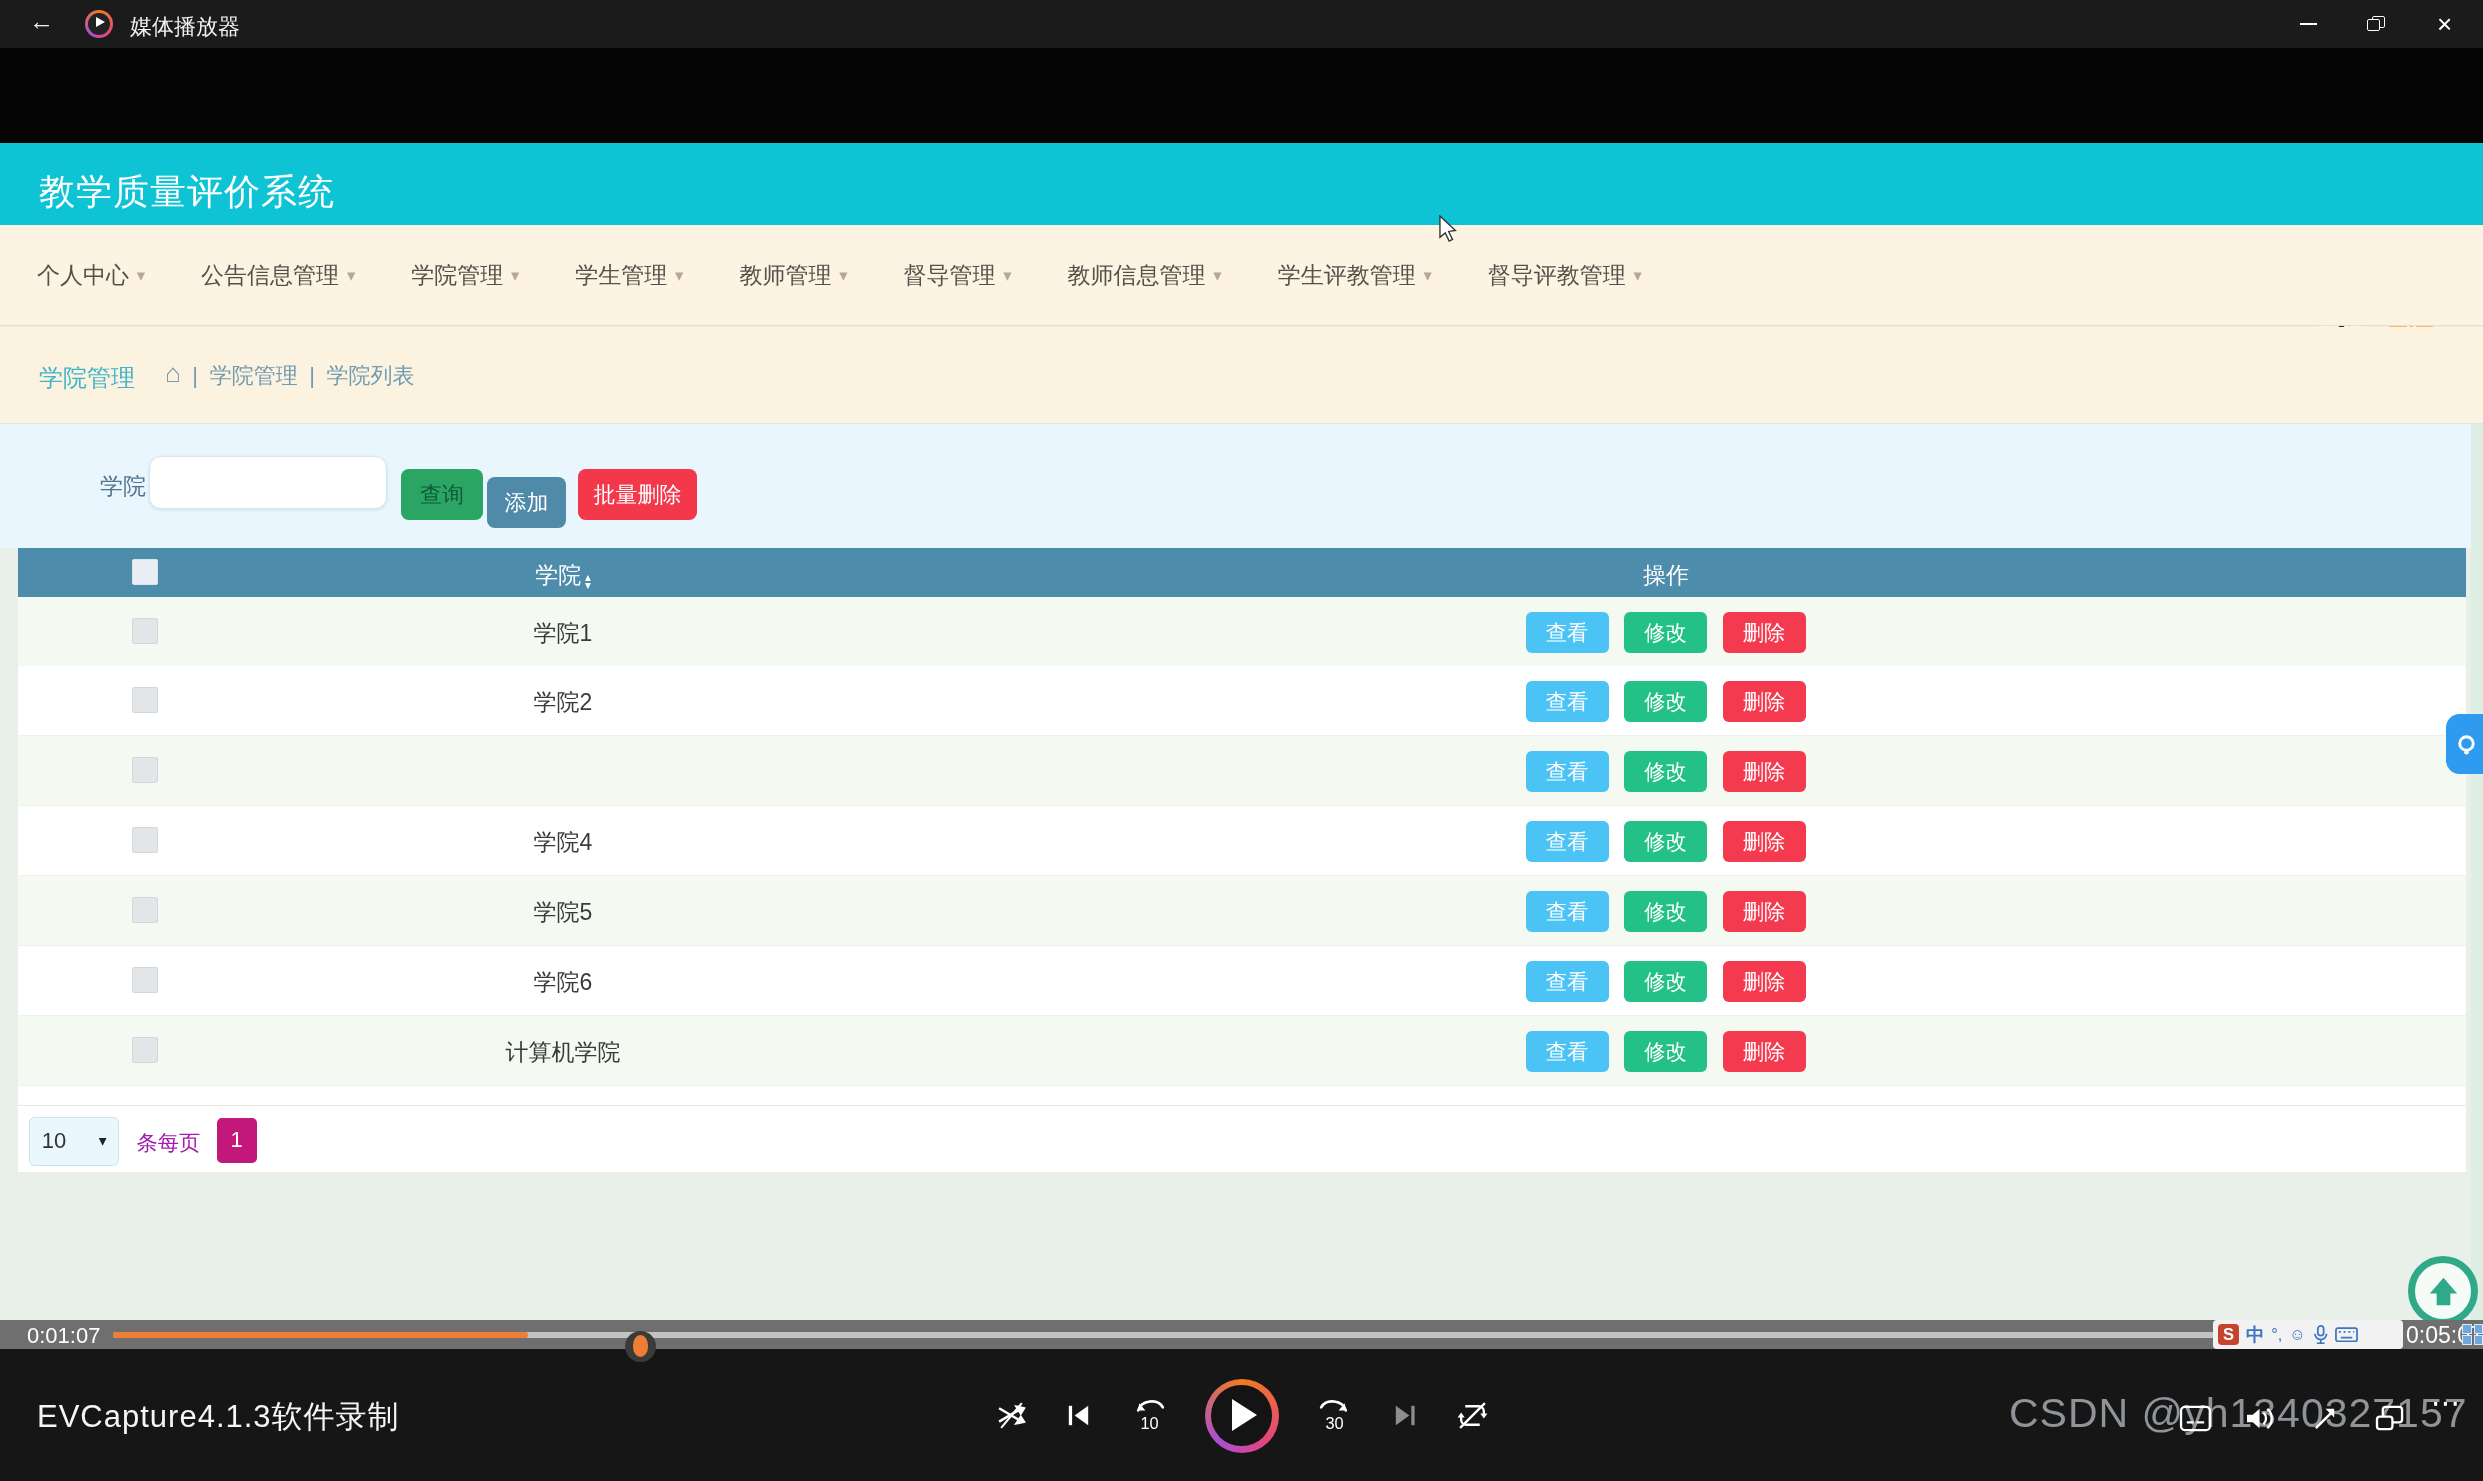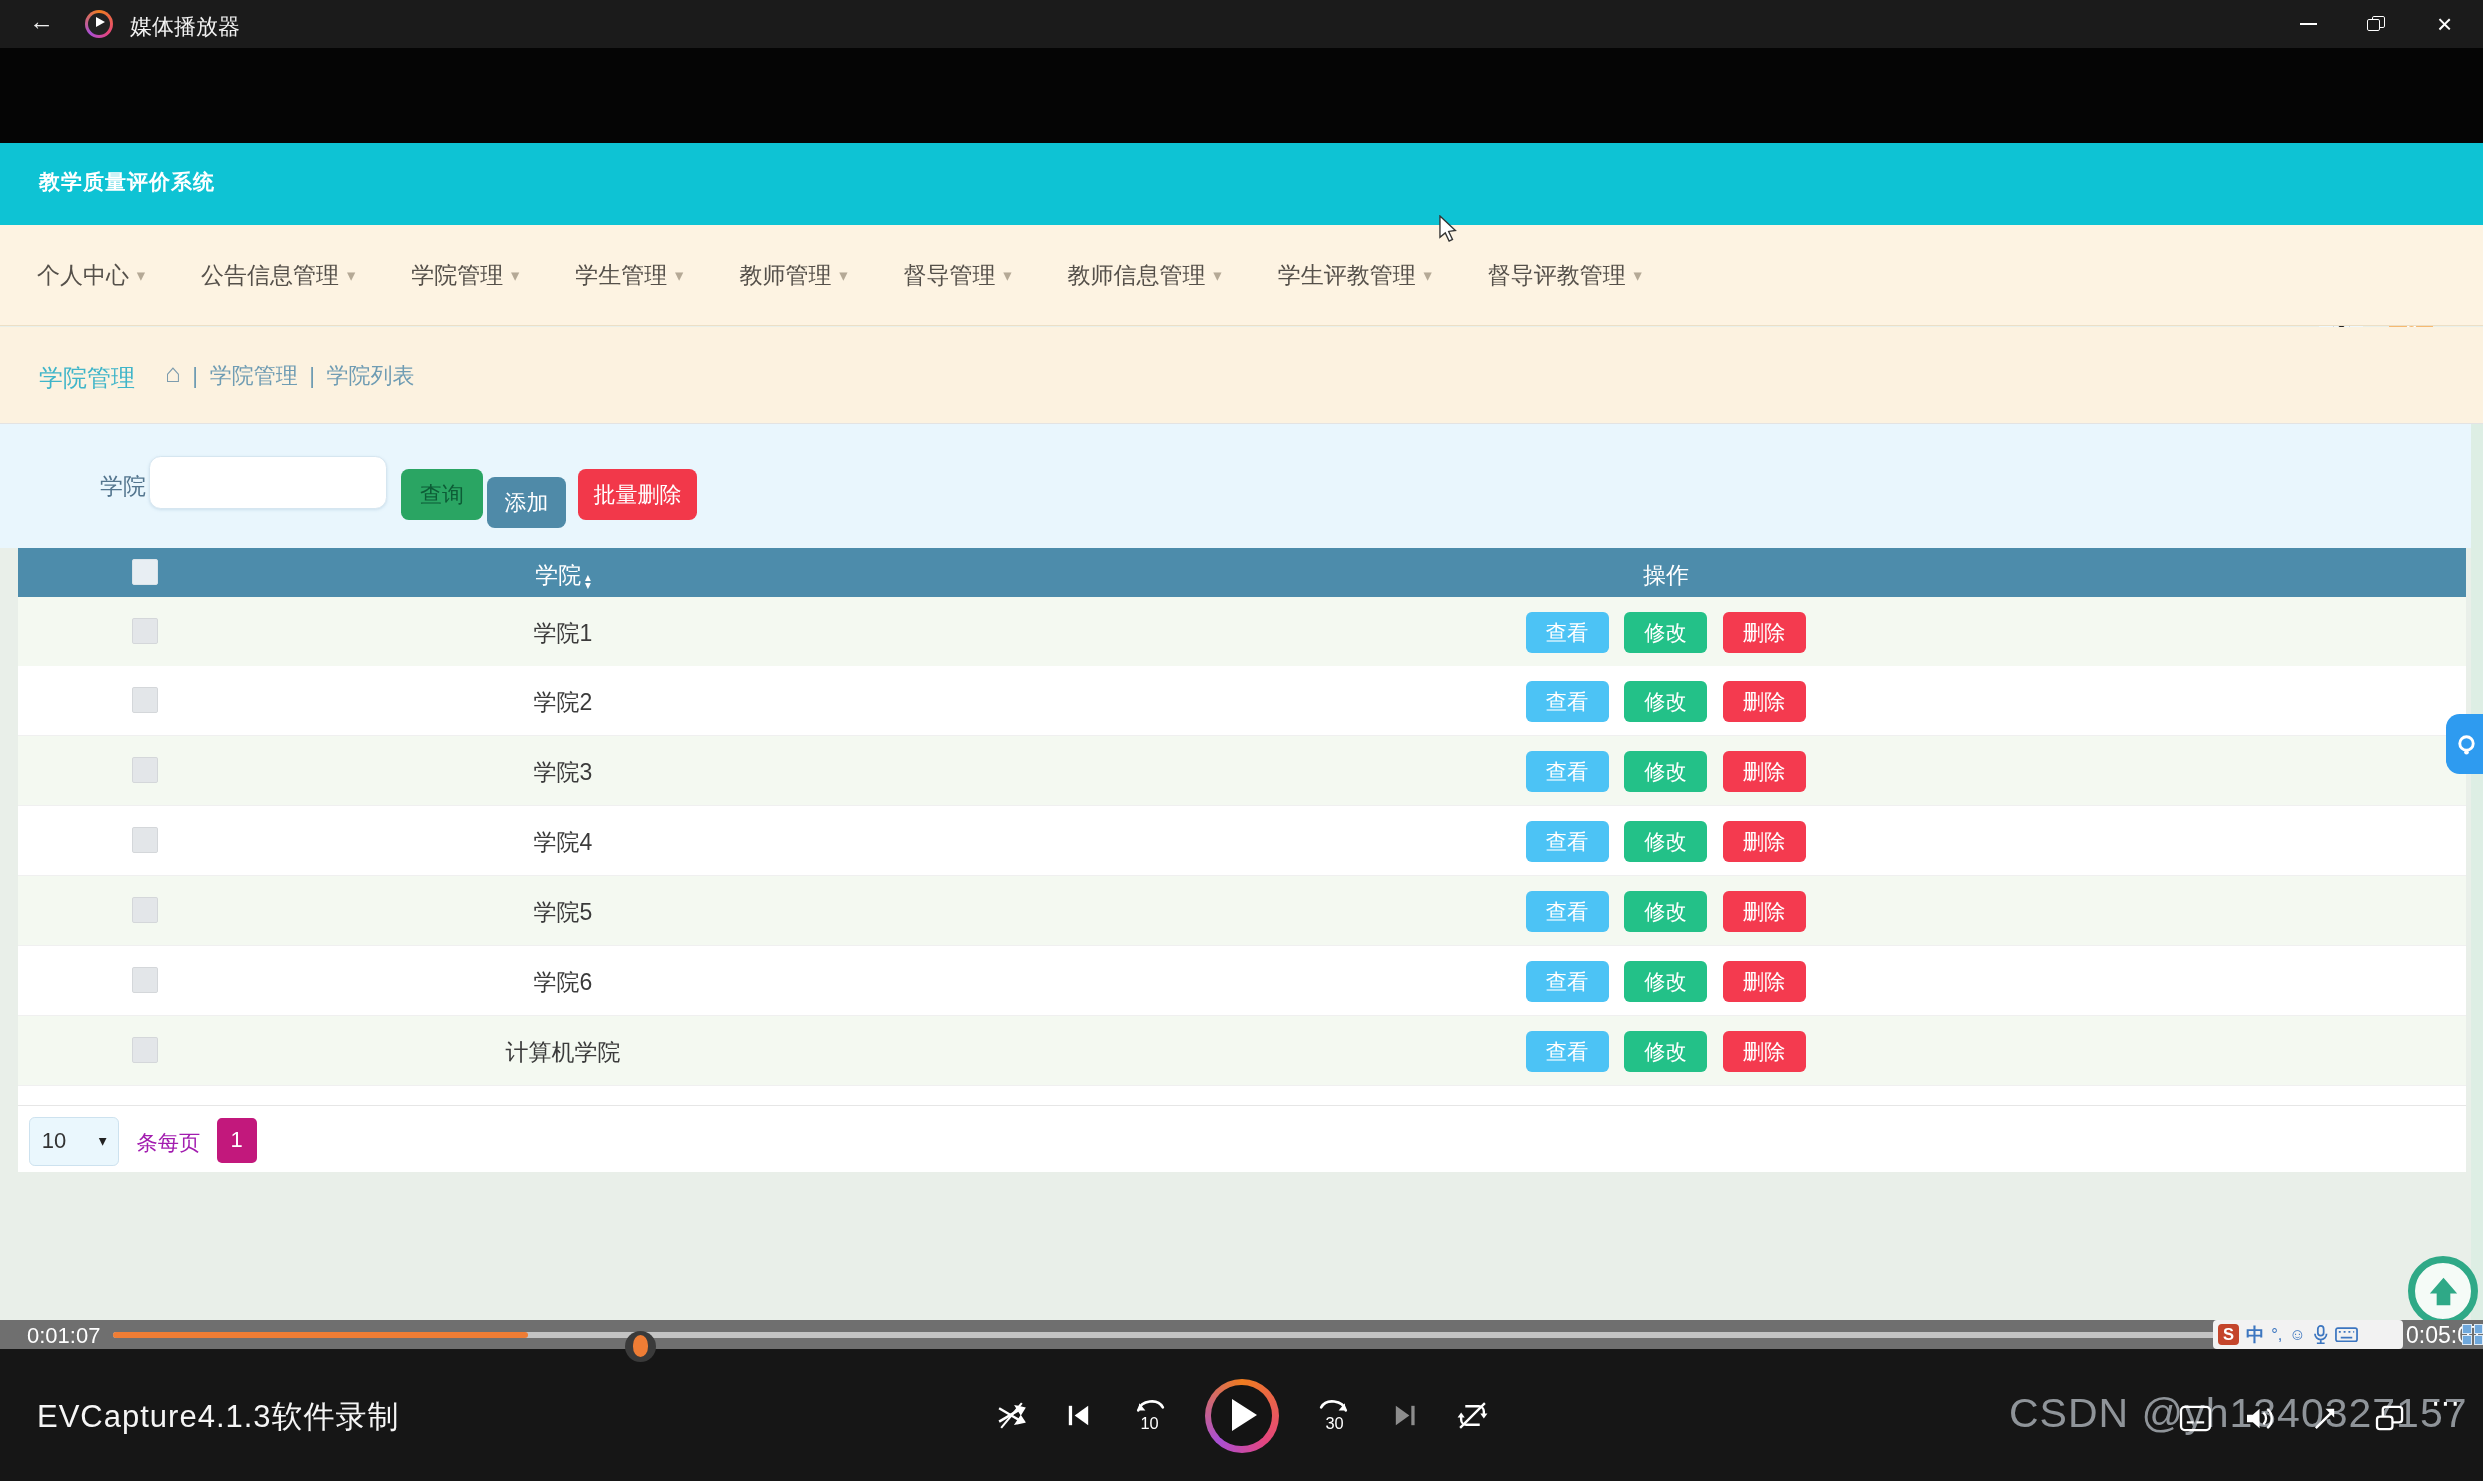--- a/index.html
+++ b/index.html
@@ -19,21 +19,21 @@
   .win-btn { position:absolute; top:0; width:45px; height:48px; display:flex; align-items:center; justify-content:center; color:#fff; }
   .btn-min { left:2286px; } .btn-restore { left:2354px; } .btn-close { left:2422px; font-size:26px; font-weight:300; }
   .dash { width:16.5px; height:1.9px; background:#fff; }
   .sq-back { width:12.6px; height:12.6px; border:1.9px solid #fff; border-radius:1.9px; position:relative; top:-1.9px; left:1.9px; }
   .sq-front { width:12.6px; height:12.6px; border:1.9px solid #fff; border-radius:1.9px; background:#1b1b1b; position:absolute; left:-5.8px; top:1.9px; }
 
   
   .letterbox { position:absolute; left:0; top:48px; width:2483px; height:95px; background:#050505; }
 
   .site-header { position:absolute; left:0; top:143px; width:2483px; height:82px; background:#0ec3d4; }
-  .site-title { position:absolute; left:39px; top:25px; font-size:21px; color:#fff; letter-spacing:1px;font-weight:bold; }
+  .site-title { position:absolute; left:39px; top:25px; font-size:36px; color:#fff; letter-spacing:1px; }
   .hdr-circle { position:absolute; top:162px; width:44px; height:44px; border-radius:50%; display:flex; align-items:center; justify-content:center; }
   .circ-expand { left:2319px; background:#eef8fd; }
   .circ-user { left:2389px; background:#f5b971; }
 
   .navbar { position:absolute; left:0; top:225px; width:2483px; height:101px; background:#fdf3e2; border-bottom:1px solid #ecdfc6;
             display:flex; align-items:center; padding-left:37px; gap:56px; }
   .nav-item { font-size:23px; color:#55504a; display:flex; align-items:center; gap:7.8px; cursor:pointer; }
   .nav-caret { font-size:16.5px; color:#b5a996; }
 
   .breadcrumb-bar { position:absolute; left:0; top:327px; width:2483px; height:97px; background:#fcf2e0; border-bottom:1px solid #e3e3e3; }
@@ -247,21 +247,20 @@
     <div class="cb"></div>
     <div class="col-name">学院2</div>
     <div class="row-actions">
         <button class="act-btn act-view">查看</button>
         <button class="act-btn act-edit">修改</button>
         <button class="act-btn act-del">删除</button>
       </div>
   </div>
   <div class="t-row odd" style="top:188px">
     <div class="cb"></div>
-    <div class="col-name">学院3</div>
     <div class="row-actions">
         <button class="act-btn act-view">查看</button>
         <button class="act-btn act-edit">修改</button>
         <button class="act-btn act-del">删除</button>
       </div>
   </div>
   <div class="t-row even" style="top:258px">
     <div class="cb"></div>
     <div class="col-name">学院4</div>
     <div class="row-actions">

